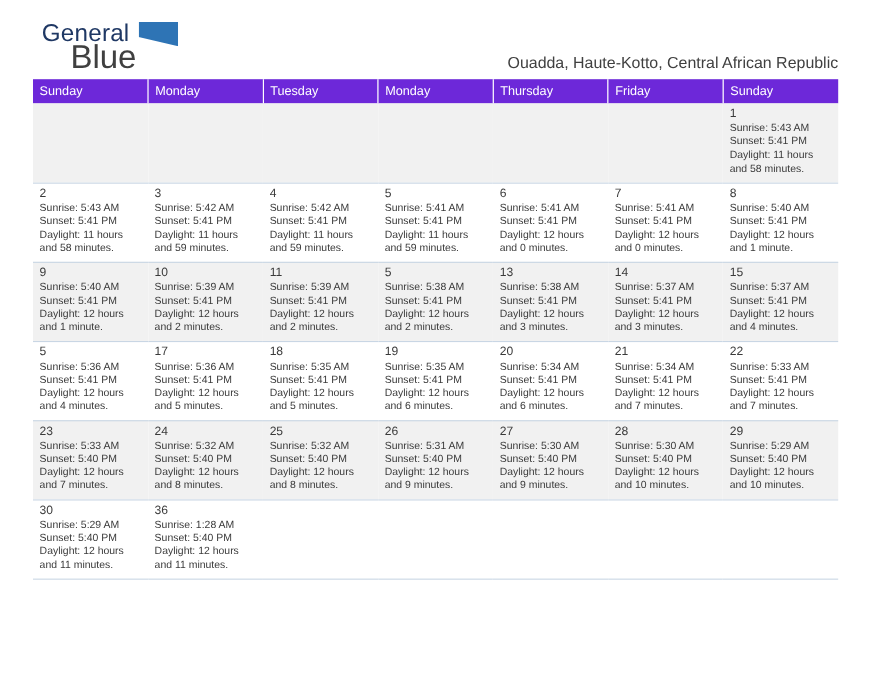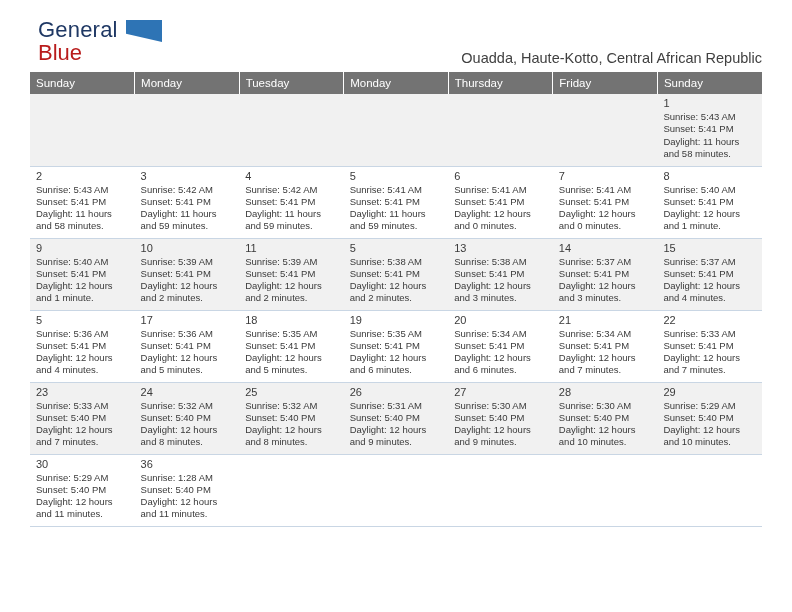--- a/index.html
+++ b/index.html
@@ -31,23 +31,24 @@
     height: 48px;
   }
   .logo-general {
     font-size: 22px;
     color: #1F3864;
     letter-spacing: 0.2px;
     line-height: 24px;
     font-family: "Liberation Sans", sans-serif;
   }
   .logo-blue {
-    font-size: 22px;
-    color: #b91c1c;
+    font-size: 30px;
+    color: #404040;
     line-height: 22px;
+    margin-left: 26px;
     display: block;
   }
   .logo-flag {
     position: absolute;
     left: 88px;
     top: 2px;
     width: 36px;
     height: 22px;
     background: #2E74B5;
     clip-path: polygon(0 0, 100% 0, 100% 100%, 0 62%);
@@ -71,21 +72,21 @@
     white-space: nowrap;
   }
   
   .calendar {
     margin: 0 30px;
     width: 732px;
     border-collapse: collapse;
     table-layout: fixed;
   }
   .calendar th {
-    background: #737373;
+    background: #6d28d9;
     color: #ffffff;
     font-size: 11.5px;
     font-weight: normal;
     text-align: left;
     padding: 5px 0 5px 6px;
     height: 21px;
     border-right: 1px solid #ffffff;
   }
   .calendar th:last-child { border-right: none; }
   .calendar td {

